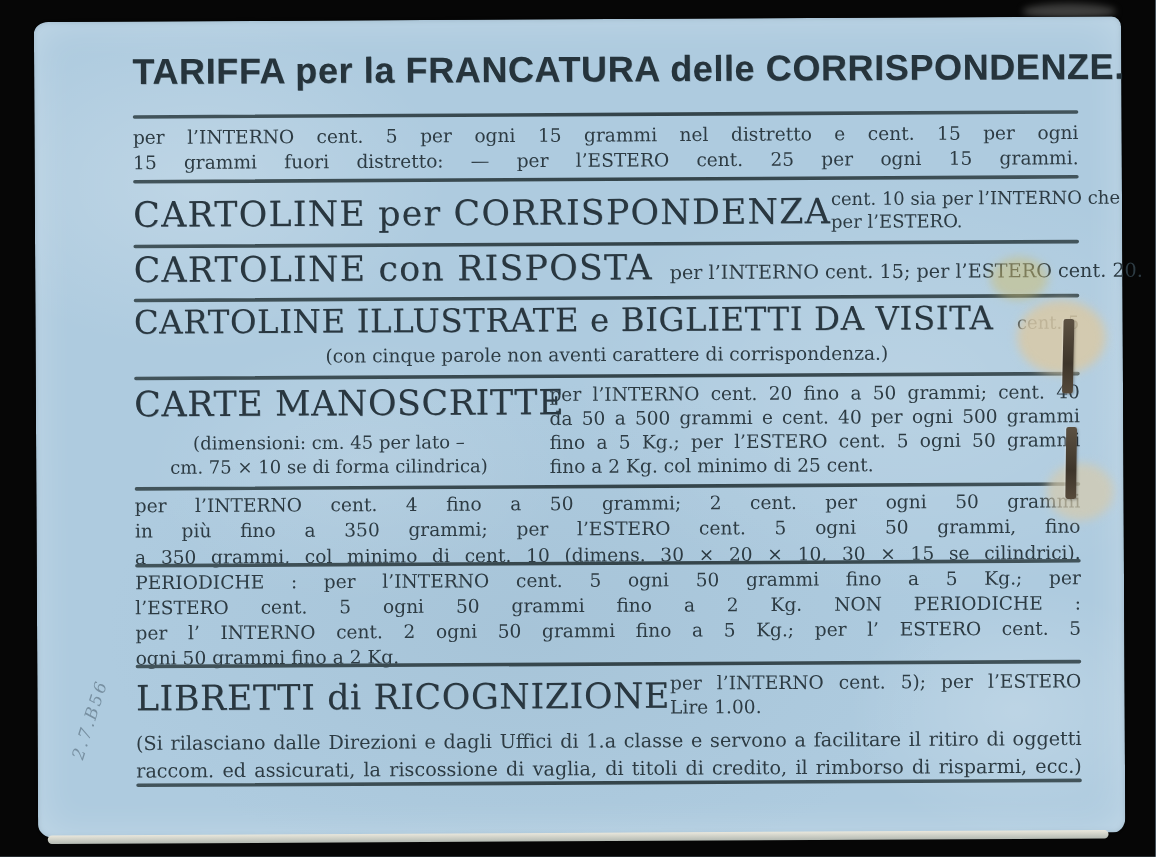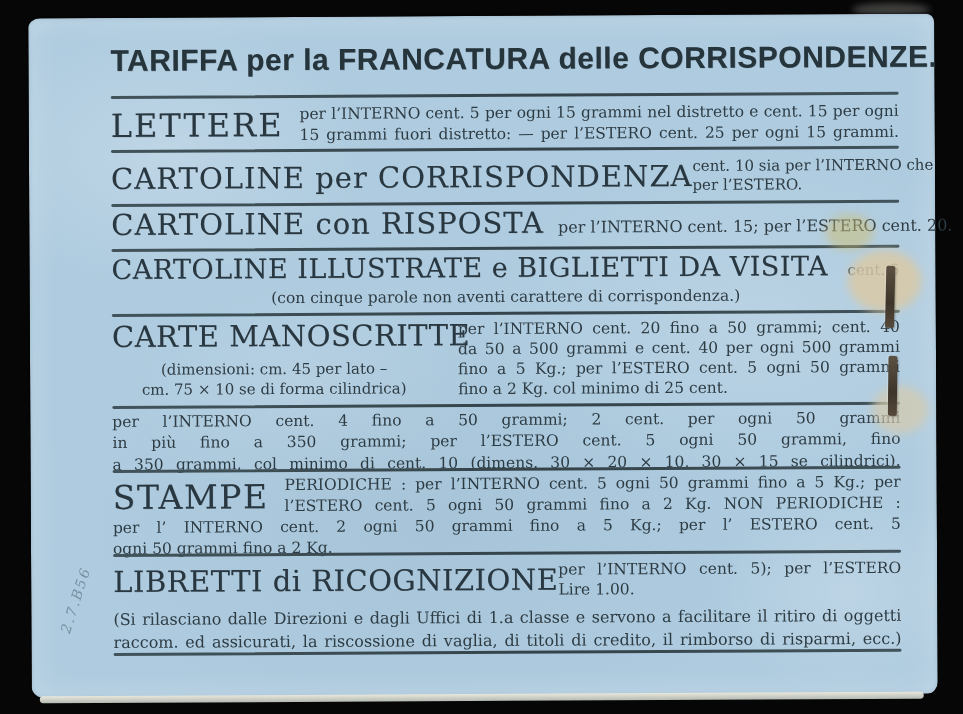--- a/index.html
+++ b/index.html
@@ -86,21 +86,20 @@
 
 <div class="smudge"></div>
 
 <div class="card">
 
   <div class="title">TARIFFA per la FRANCATURA delle CORRISPONDENZE.</div>
 
   <div class="rule" style="top:78px"></div>
 
   <section class="sec row" style="top:85px;height:46px;gap:16px">
-    <h2 class="h" style="font-size:32px;letter-spacing:2px">LETTERE</h2>
     <div class="body flex1">
       <div class="line j">per l’INTERNO cent. 5 per ogni 15 grammi nel distretto e cent. 15 per ogni</div>
       <div class="line j">15 grammi fuori distretto: — per l’ESTERO cent. 25 per ogni 15 grammi.</div>
     </div>
   </section>
 
   <div class="rule" style="top:132px"></div>
 
   <section class="sec row" style="top:139px;height:44px;justify-content:space-between">
     <h2 class="h" style="font-size:29px;letter-spacing:1px">CARTOLINE per CORRISPONDENZA</h2>
@@ -154,21 +153,20 @@
         <div class="line j">in più fino a 350 grammi; per l’ESTERO cent. 5 ogni 50 grammi, fino</div>
       </div>
     </div>
     <div class="body line j" style="margin-top:1px">a 350 grammi, col minimo di cent. 10 (dimens. 30 × 20 × 10, 30 × 15 se cilindrici).</div>
   </section>
 
   <div class="rule" style="top:452px"></div>
 
   <section class="sec" style="top:458px;height:74px">
     <div class="row" style="gap:16px">
-      <h2 class="h" style="font-size:33px;letter-spacing:1.5px">STAMPE</h2>
       <div class="body flex1">
         <div class="line j">PERIODICHE : per l’INTERNO cent. 5 ogni 50 grammi fino a 5 Kg.; per</div>
         <div class="line j">l’ESTERO cent. 5 ogni 50 grammi fino a 2 Kg.  NON PERIODICHE :</div>
       </div>
     </div>
     <div class="body">
       <div class="line j">per l’ INTERNO cent. 2 ogni 50 grammi fino a 5 Kg.; per l’ ESTERO cent. 5</div>
       <div class="line">ogni 50 grammi fino a 2 Kg.</div>
     </div>
   </section>

